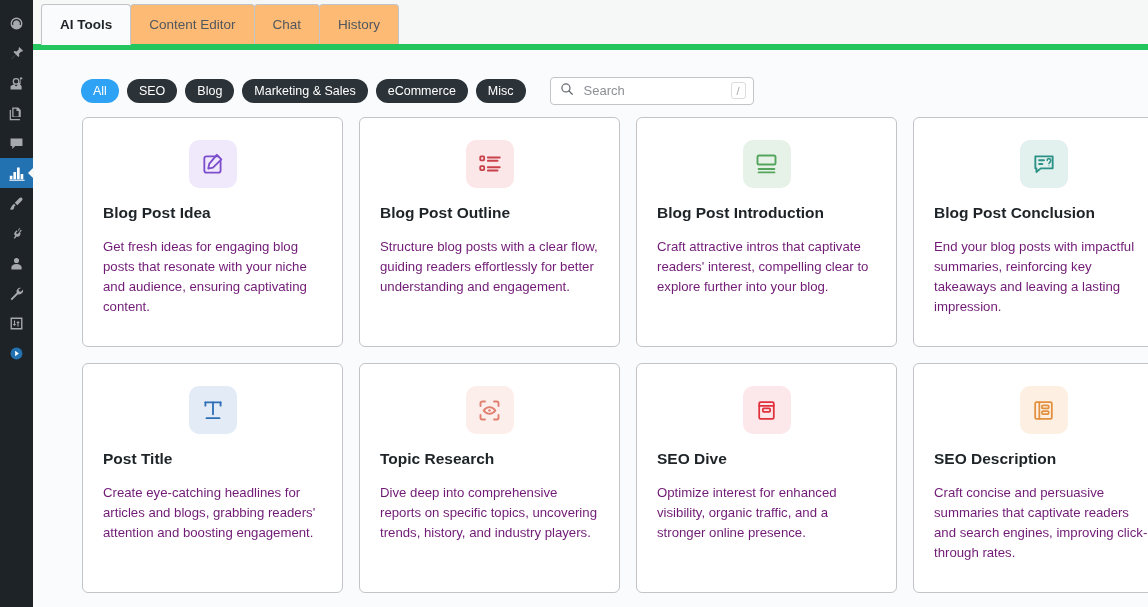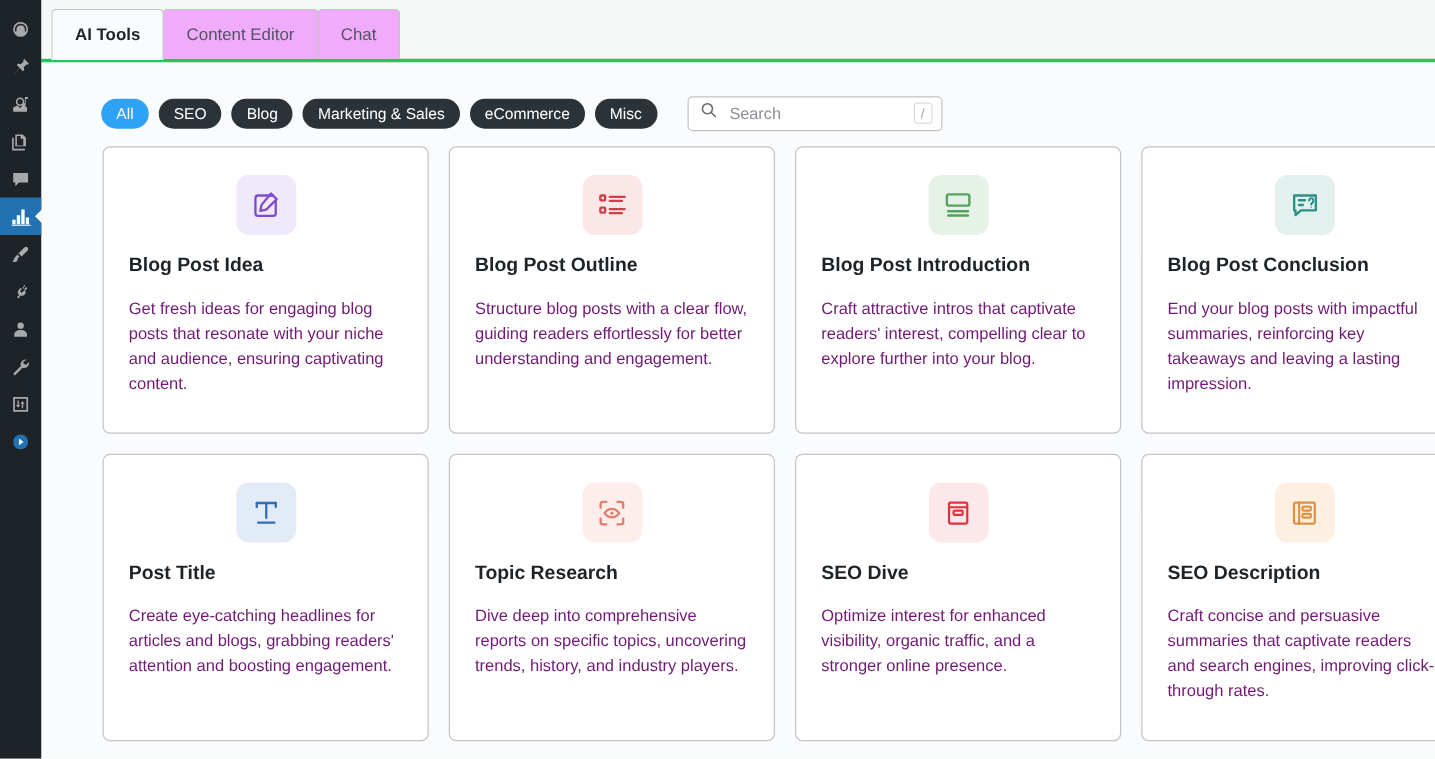--- a/index.html
+++ b/index.html
@@ -51,32 +51,32 @@
     flex-direction: column;
     min-width: 0;
   }
 
   
   .tabbar {
     height: 50px;
     padding: 2px 0 0 8px;
     display: flex;
     align-items: flex-end;
-    border-bottom: 3px solid #22c55e;
+    border-bottom: 6px solid #22c55e;
     background: #f6f7f7;
     flex: 0 0 50px;
   }
   .tab {
     height: 40px;
     padding: 0 18px;
     display: flex;
     align-items: center;
     font-size: 13.5px;
     color: #50575e;
-    background: #f0abfc;
+    background: #fdba74;
     border: 1px solid #c3c4c7;
     border-bottom: none;
     border-radius: 4px 4px 0 0;
     margin-right: -1px;
     position: relative;
     cursor: pointer;
     white-space: nowrap;
   }
   .tab.active {
     background: #fafbfc;
@@ -298,20 +298,23 @@
     <div class="tabbar">
       <div class="tab active">
         <span>AI Tools</span>
       </div>
       <div class="tab">
         <span>Content Editor</span>
       </div>
       <div class="tab">
         <span>Chat</span>
       </div>
+      <div class="tab">
+        <span>History</span>
+      </div>
     </div>
 
     <div class="content">
 
       <div class="filterrow">
         <button class="pill active">
           <span>All</span>
         </button>
         <button class="pill">
           <span>SEO</span>

